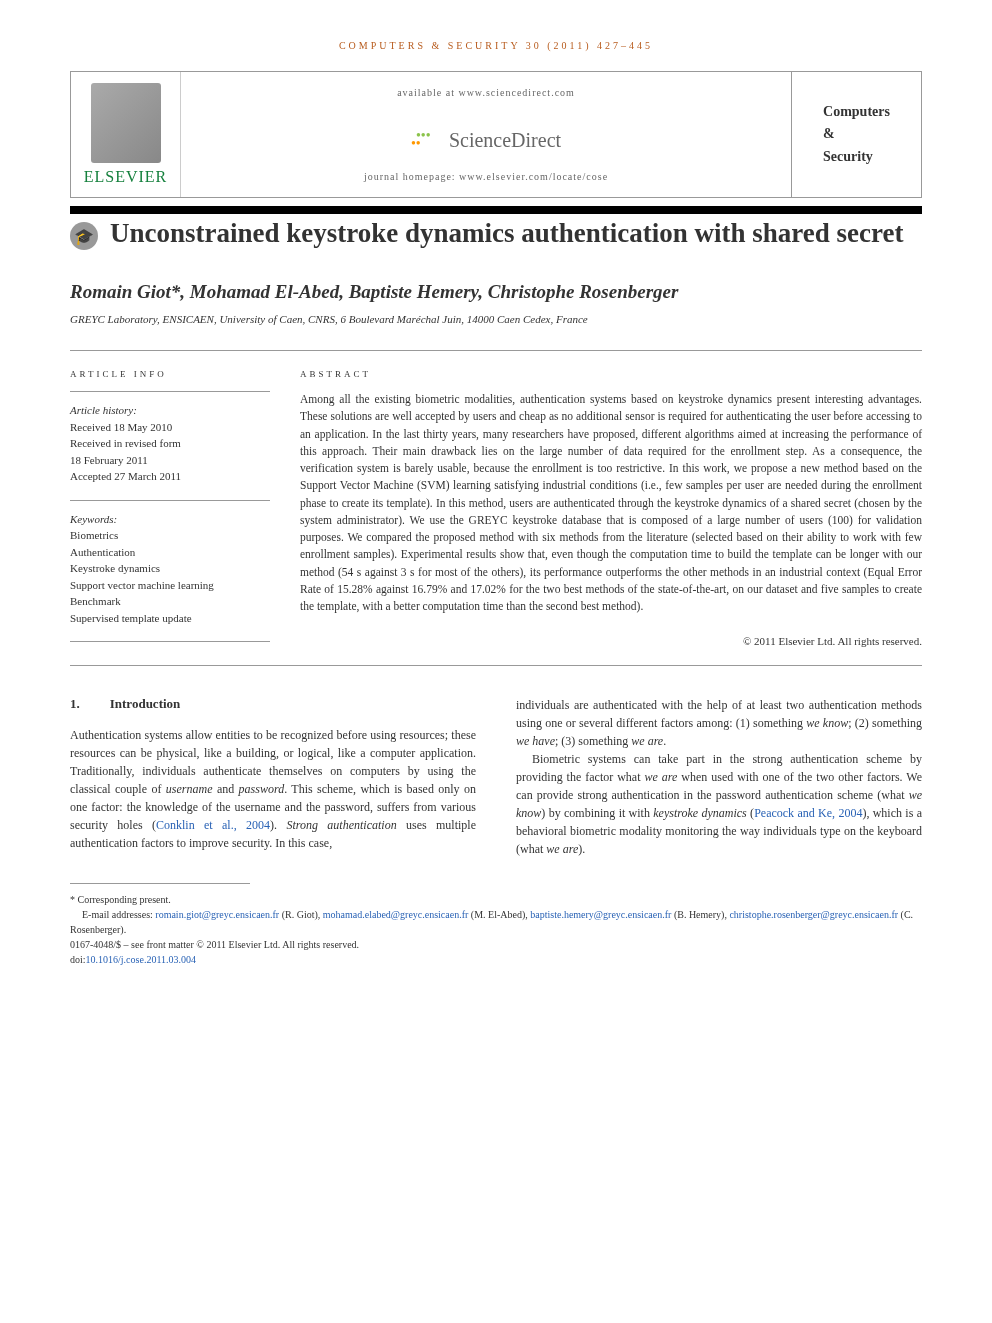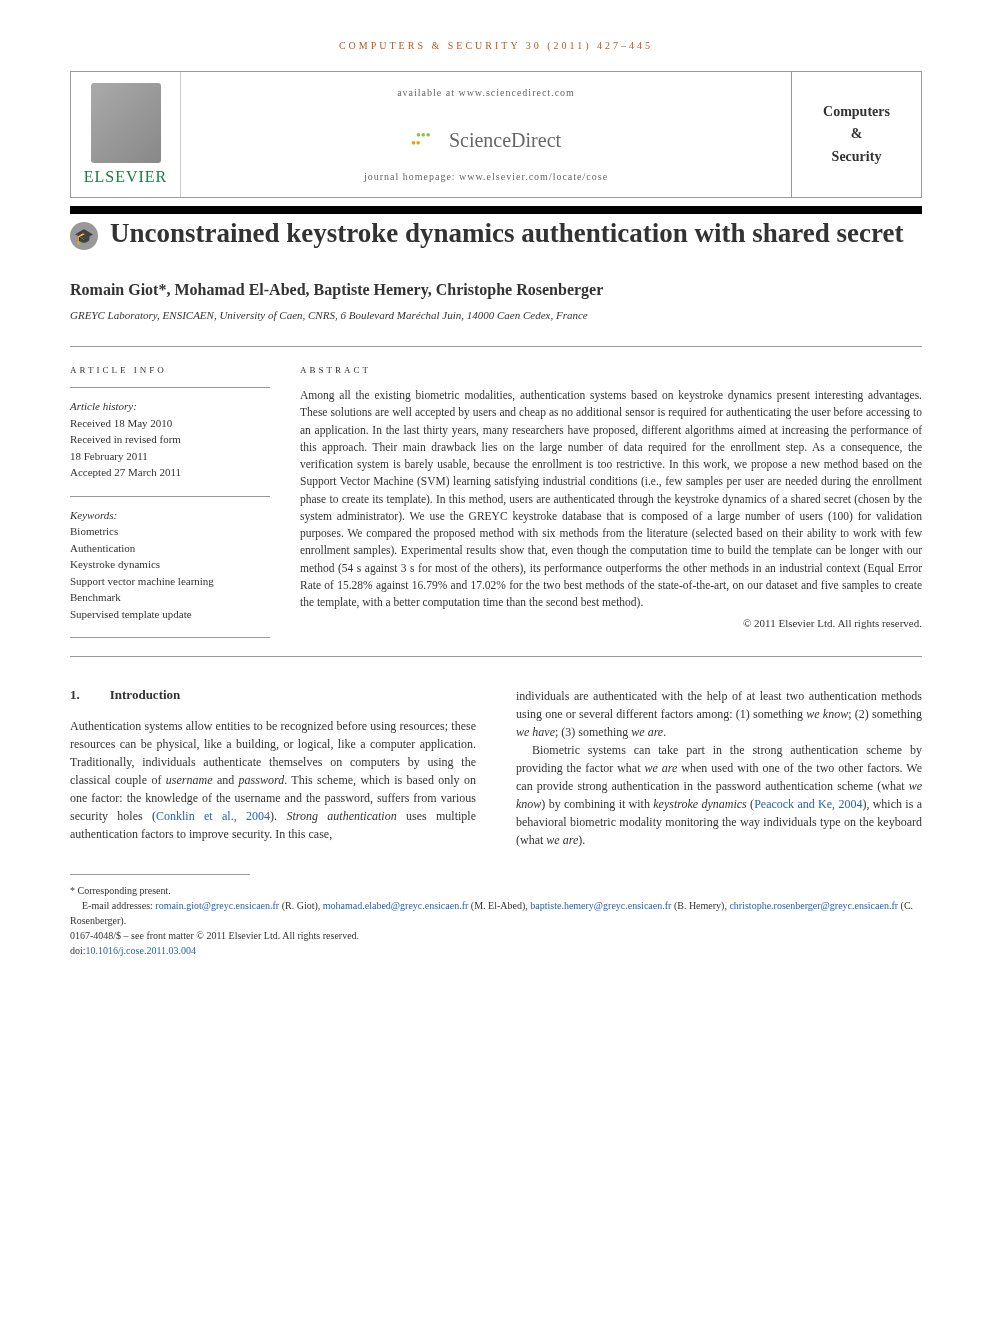--- a/index.html
+++ b/index.html
@@ -102,21 +102,21 @@
       border-left: 1px solid #999;
       display: flex;
       flex-direction: column;
       align-items: center;
       justify-content: center;
       padding: 10px;
     }
     .journal-name {
       font-size: 14px;
       font-weight: bold;
-      text-align: center;
+      text-align: left;
       line-height: 1.6;
     }
     .black-bar {
       background: #000;
       height: 8px;
       margin-bottom: 2px;
     }
     .title-row {
       display: flex;
       align-items: flex-start;
@@ -135,21 +135,22 @@
       font-size: 16px;
       margin-top: 6px;
     }
     .article-title {
       font-size: 27px;
       font-weight: bold;
       line-height: 1.3;
       flex: 1;
     }
     .authors {
-      font-size: 16px;
+      font-size: 19px;
+      font-style: italic;
       font-weight: bold;
       margin-bottom: 10px;
     }
     .affiliation {
       font-size: 11px;
       font-style: italic;
       margin-bottom: 25px;
     }
     .divider {
       border: none;
@@ -184,21 +185,21 @@
       flex: 1;
     }
     .abstract-text {
       font-size: 11.5px;
       line-height: 1.5;
       text-align: justify;
     }
     .copyright {
       font-size: 11px;
       text-align: right;
-      margin-top: 6px;
+      margin-top: 20px;
     }
     .body-columns {
       display: flex;
       gap: 40px;
       margin-top: 30px;
     }
     .body-col {
       flex: 1;
     }
     .body-heading {

